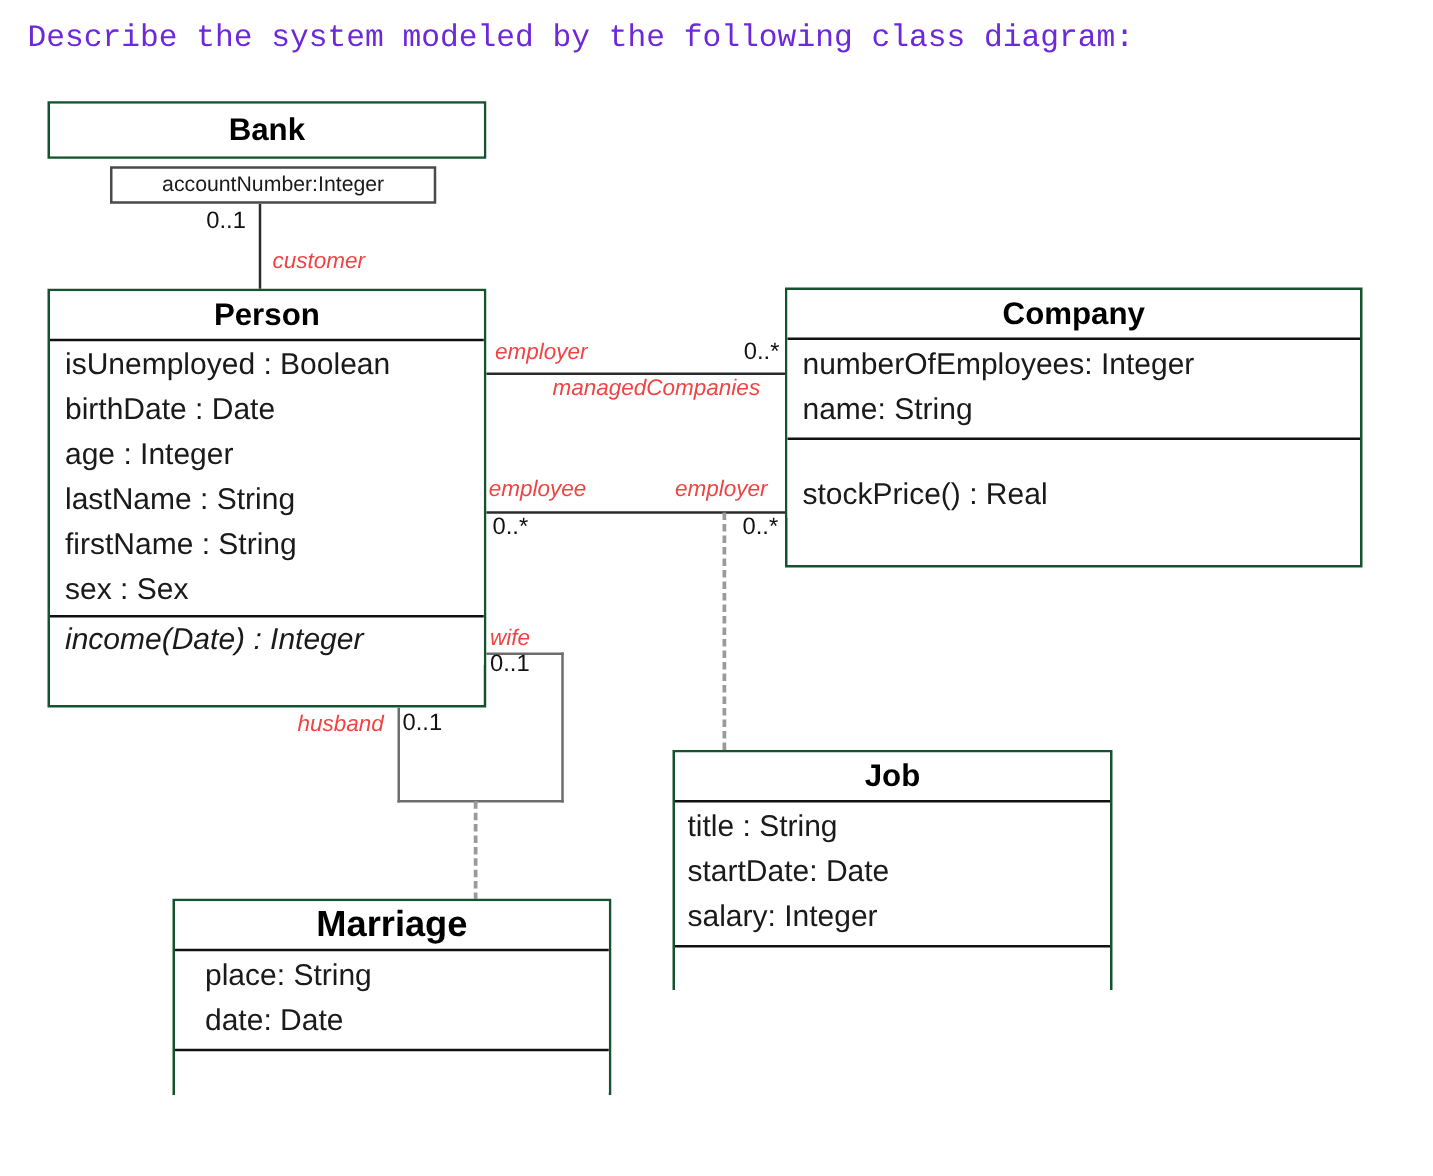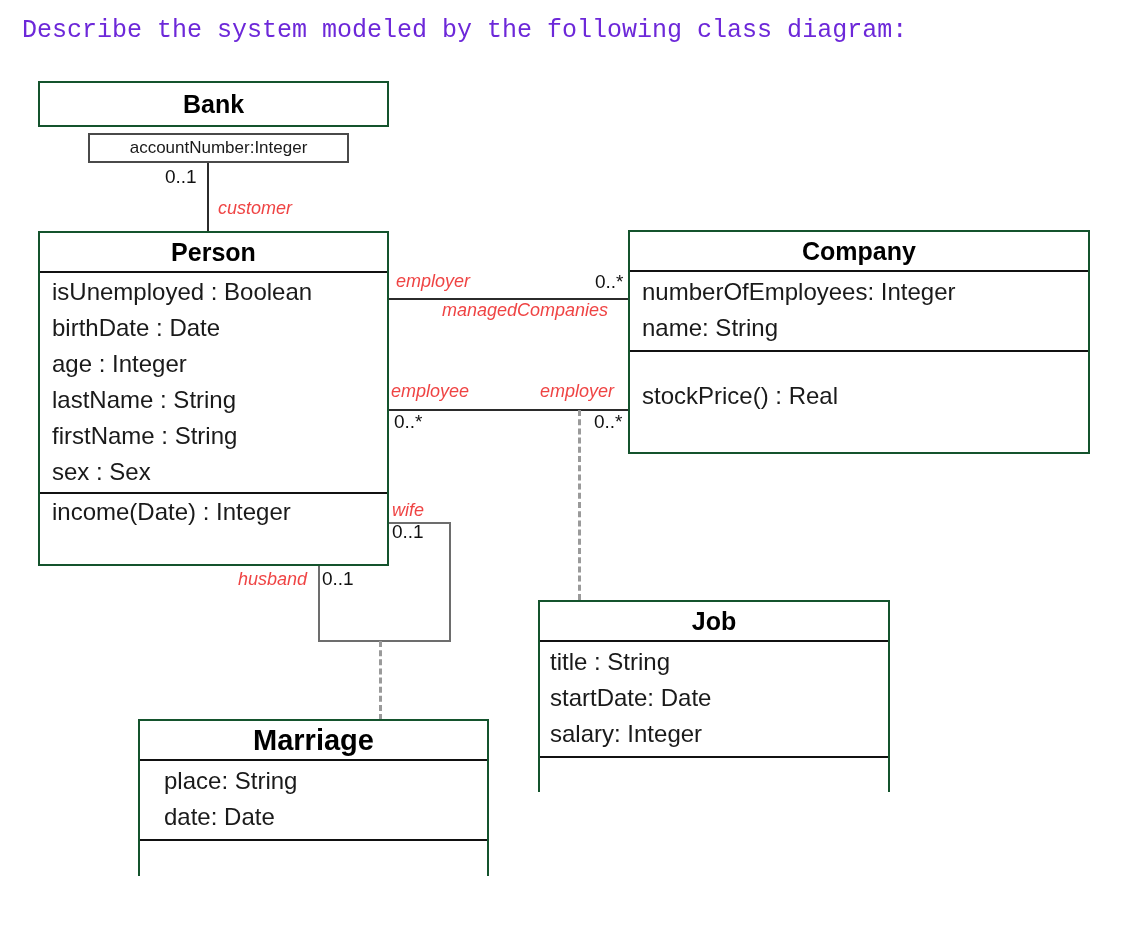--- a/index.html
+++ b/index.html
@@ -103,20 +103,21 @@
   }
   #class-person .comp-attrs {
     padding: 1px 0 2px 12px;
   }
   #class-person .uml-attr {
     font-size: 24px;
     line-height: 36px;
   }
   #class-person .comp-ops {
     padding: 0 0 2px 12px;
+    font-style: italic;
   }
   #class-person .comp-ops .uml-attr {
     font-size: 24px;
     line-height: 36px;
   }
 
   
   #class-company {
     left: 628px;
     top: 230px;

